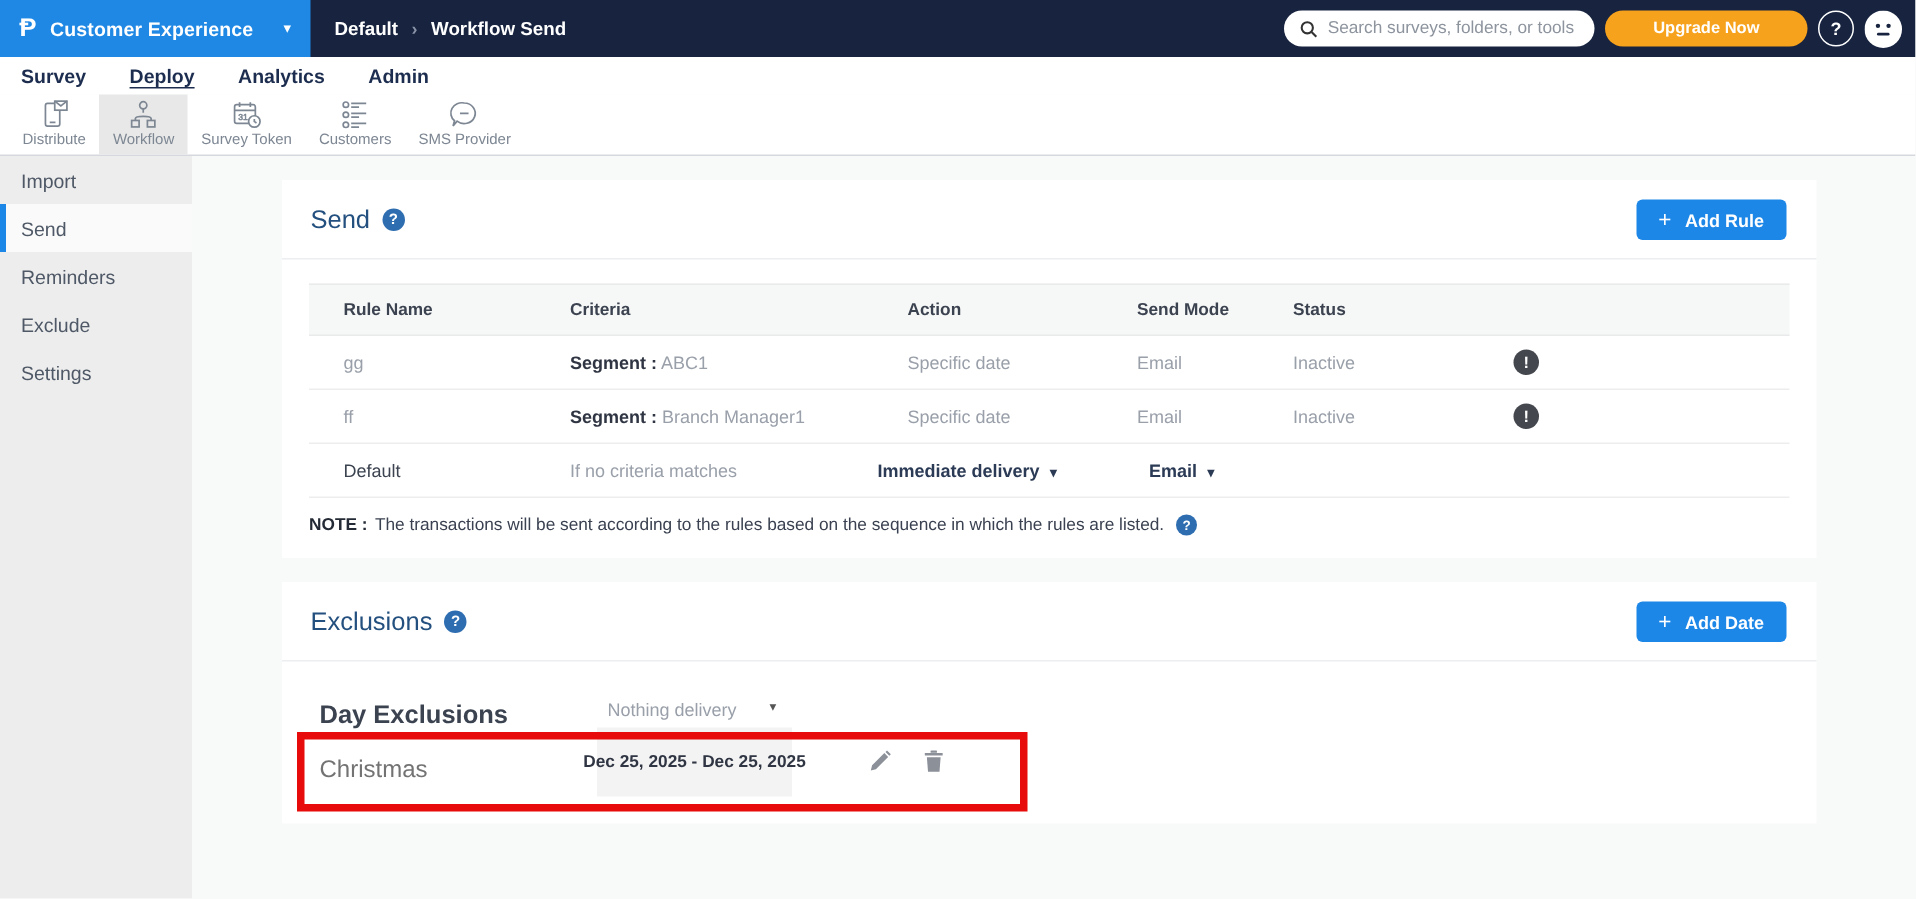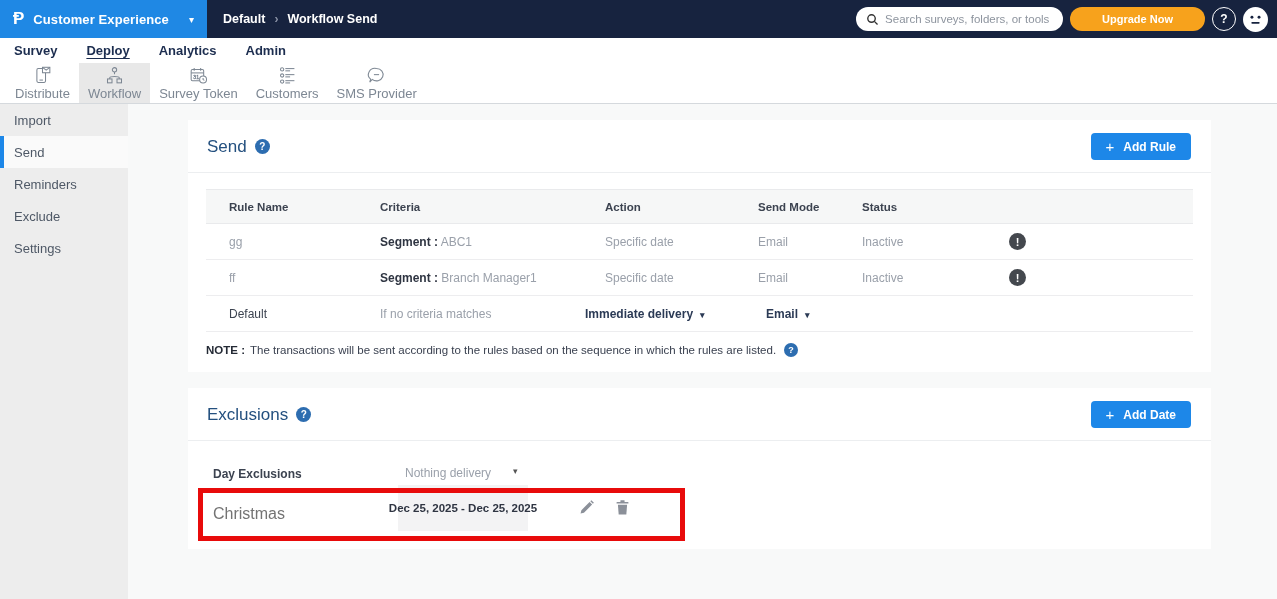--- a/index.html
+++ b/index.html
@@ -26,21 +26,21 @@
   
   .tabs { height:25px; background:#fff; display:flex; align-items:center; padding-left:14px; gap:29px; }
   .tab { font-size:13px; font-weight:bold; color:#1c2d4f; cursor:pointer; }
   .tab.active { text-decoration:underline; text-underline-offset:3px; }
 
   
   .toolbar { height:41px; background:#fff; border-bottom:1px solid #d5d9dd; display:flex; padding-left:6px; }
   .tool { min-width:56px; padding:3px 9px 2px; display:flex; flex-direction:column; align-items:center; justify-content:flex-start; gap:1px; cursor:pointer; }
   .tool.active { background:#e8e8e8; }
   .tool svg { width:21px; height:21px; stroke:#7d8793; fill:none; stroke-width:1.2; }
-  .tool .tool-label { font-size:13px; color:#7d8793; white-space:nowrap; }
+  .tool .tool-label { font-size:10px; color:#7d8793; white-space:nowrap; }
 
   
   .content { display:flex; height:495px; }
   .sidebar { width:128px; background:#ededed; flex:none; }
   .side-item { height:32px; display:flex; align-items:center; padding-left:14px; font-size:13px; color:#4e5866; cursor:pointer; }
   .side-item.active { background:#fafafa; border-left:4px solid #1d87e8; padding-left:10px; }
   .main { flex:1; padding:16px 0 0 60px; background:#f8f9f9; }
 
   .card { width:1023px; background:#fff; margin-bottom:16px; }
   .card-head { display:flex; align-items:center; padding:13px 20px 12px 19px; }
@@ -62,21 +62,21 @@
   .dd-bold .caret { font-size:9px; margin-left:7px; color:#2b3a55; }
   .dd-action { margin-left:-20px;text-align:center; }
   .dd-mode { margin-left:8px; }
   .warn-dot { width:17px; height:17px; border-radius:50%; background:#44484e; color:#fff; font-size:11px; font-weight:bold; display:inline-flex; align-items:center; justify-content:center; cursor:pointer; }
   .note-row { display:flex; align-items:center; gap:5px; padding:11px 18px 15px; font-size:11.5px; color:#3a4150; }
   .note-label { font-weight:bold; color:#242a35; }
   .note-row .help-dot { width:14px; height:14px; font-size:9px; margin-left:3px; }
 
   
   .excl-body { position:relative; height:108px; }
-  .day-label { position:absolute; left:25px; top:26px; font-size:12px; font-weight:bold; color:#3c4350; }
+  .day-label { position:absolute; left:25px; top:26px; font-size:17px; font-weight:bold; color:#3c4350; }
   .nothing-dd { position:absolute; left:217px; top:25px; font-size:12px; color:#9aa0aa; cursor:pointer; }
   .nothing-caret { position:absolute; left:325px; top:25px; font-size:9px; color:#555; cursor:pointer; }
   .date-chip { position:absolute; left:210px; top:44px; width:130px; height:46px; background:#f3f3f4; display:flex; align-items:center; justify-content:center; font-size:11.5px; font-weight:bold; color:#2f3542; white-space:nowrap; }
   .excl-name { position:absolute; left:25px; top:64px; font-size:16px; color:#737373; }
   .icon-btn { position:absolute; top:58px; width:17px; height:17px; cursor:pointer; }
   .icon-edit { left:390px; }
   .icon-delete { left:426px; }
   .redbox { position:absolute; left:10px; top:47px; width:487px; height:53px; border:5px solid #e80b0b; z-index:5; pointer-events:none; }
 </style>
 </head>

